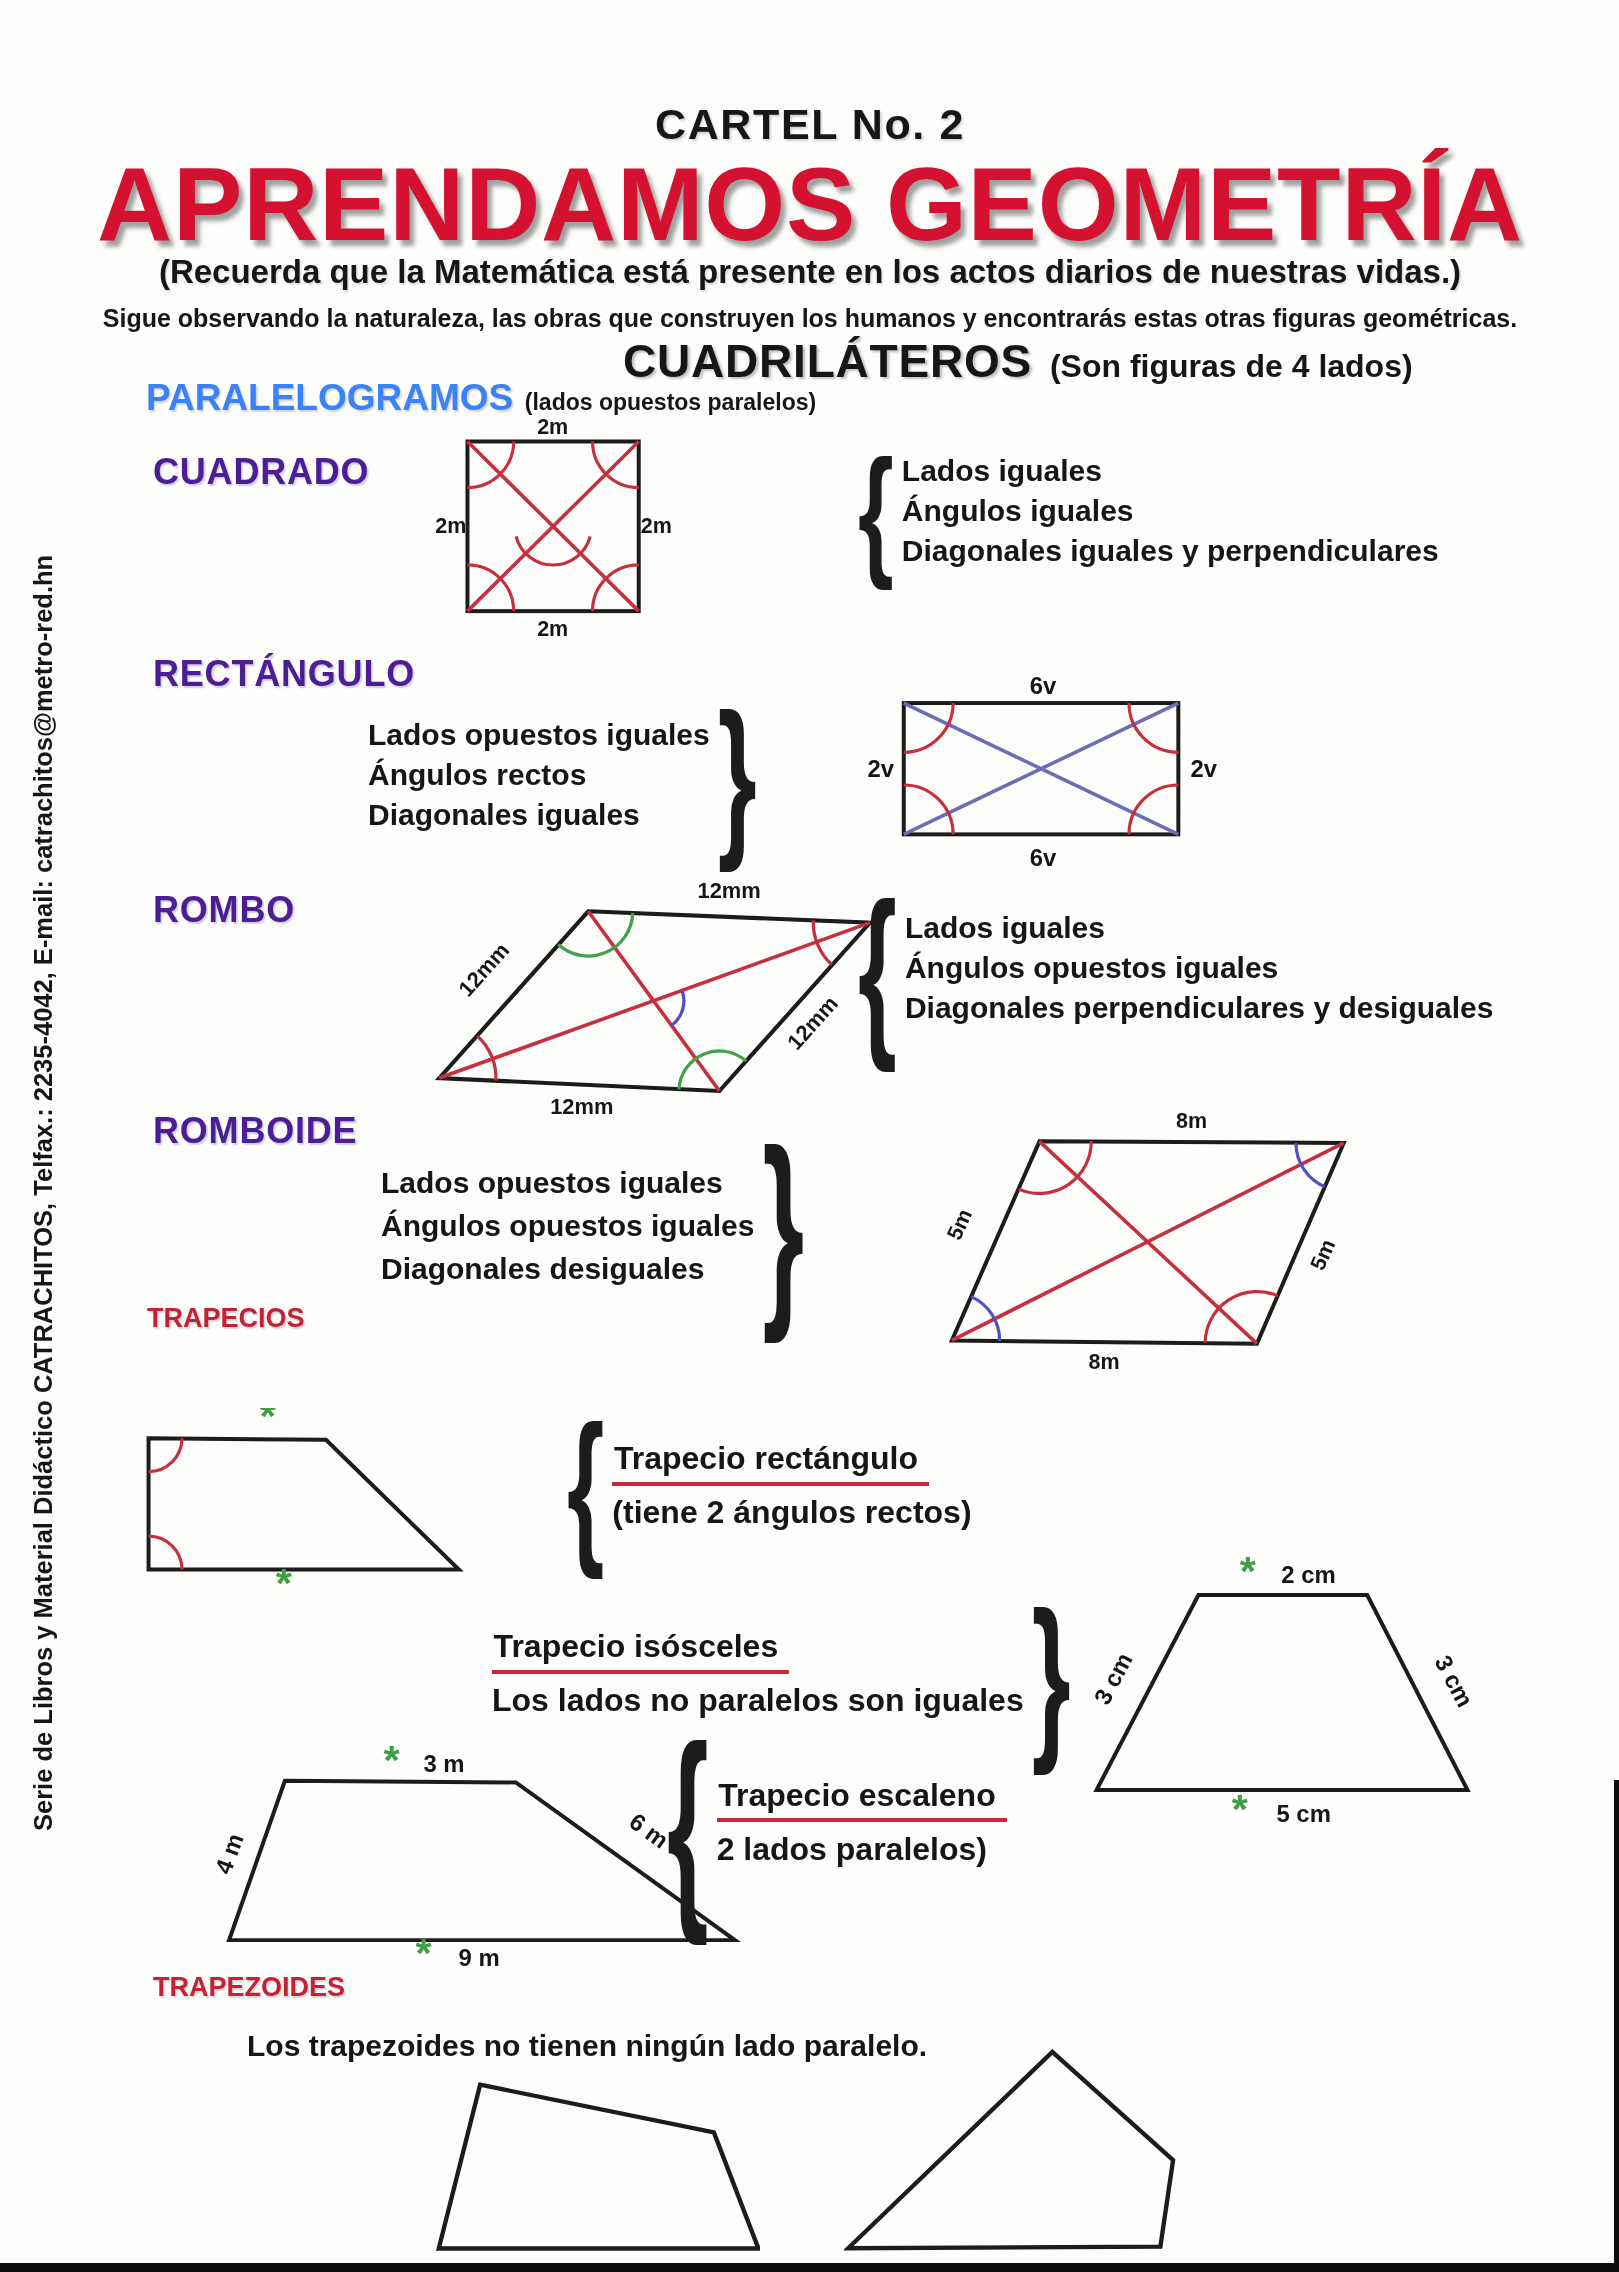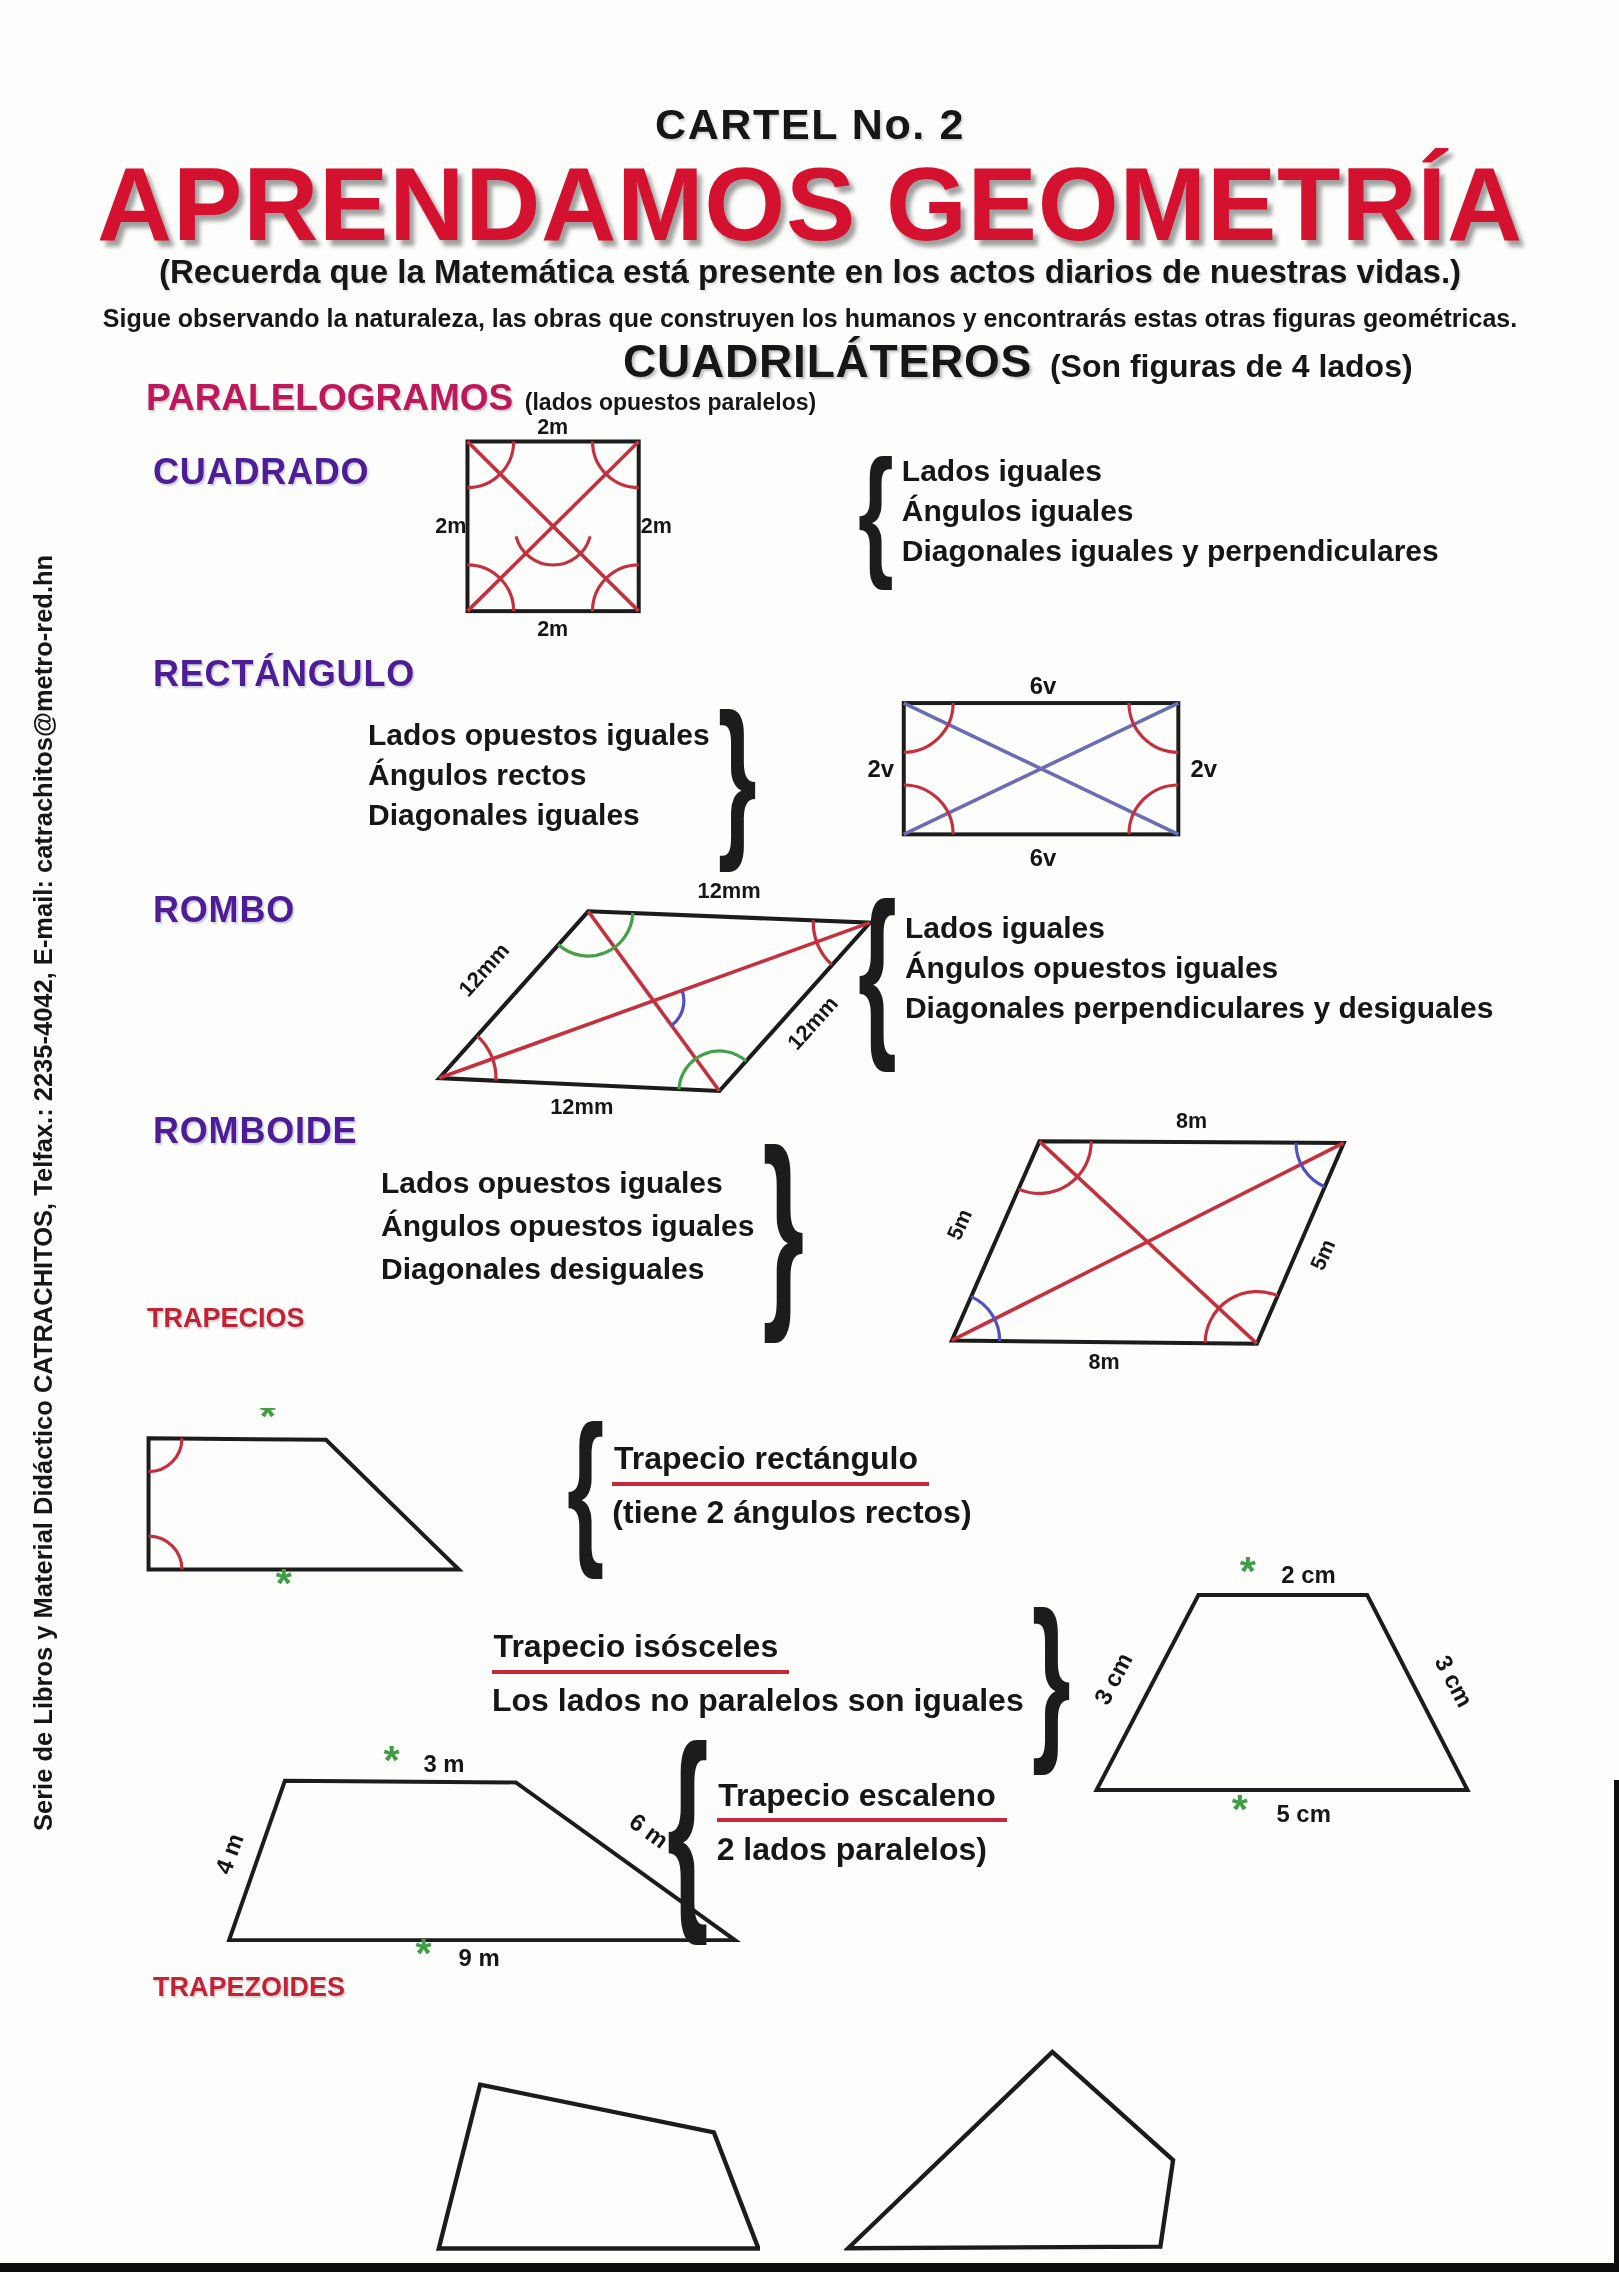--- a/index.html
+++ b/index.html
@@ -11,21 +11,21 @@
   .ctr{left:0;right:0;text-align:center;}
   
   .cartel{font-size:43px;font-weight:900;letter-spacing:1.6px;text-shadow:1.6px 1.6px 2.4px rgba(0,0,0,.18);}
   .main-title{font-size:104px;font-weight:900;color:#d41230;letter-spacing:0.8px;white-space:nowrap;
     text-shadow:4.8px 5.6px 4px rgba(110,110,110,.65);text-align:center;}
   .subtitle{font-size:33px;font-weight:bold;text-shadow:1.6px 1.6px 1.6px rgba(0,0,0,.12);}
   .tagline{font-size:25px;font-weight:bold;}
   
   .h-black{font-size:46px;font-weight:900;letter-spacing:0.8px;text-shadow:2.4px 2.4px 2.4px rgba(120,120,120,.45);}
   .h-note{font-size:32px;font-weight:bold;}
-  .h-red{font-size:37px;font-weight:900;color:#be185d;text-shadow:1.6px 1.6px 1.6px rgba(150,150,150,.4);}
+  .h-red{font-size:37px;font-weight:900;color:#3b82f6;text-shadow:1.6px 1.6px 1.6px rgba(150,150,150,.4);}
   .h-red2{font-size:27px;font-weight:900;color:#c32136;text-shadow:1.6px 1.6px 1.6px rgba(150,150,150,.4);text-align:right;}
   .h-red-note{font-size:23px;font-weight:bold;color:#161616;}
   .h-blue{font-size:36px;font-weight:900;color:#4c1d95;letter-spacing:0.8px;text-shadow:1.6px 1.6px 1.6px rgba(120,120,160,.35);}
   
   .props{display:flex;align-items:center;gap:8px;}
   .props .lines div{font-size:30px;font-weight:bold;line-height:40px;white-space:nowrap;}
   .brace{display:inline-block;font-weight:bold;line-height:.92;color:#1c1c1c;}
   .body-text{font-size:30px;font-weight:bold;white-space:nowrap;}
   .trap-name{font-size:32px;font-weight:bold;display:inline-block;border-bottom:4px solid #c8273c;
     padding:0 11px 4.8px 1.6px;margin-bottom:6.4px;white-space:nowrap;}
@@ -237,20 +237,21 @@
 
   <div class="abs props" style="left:667px;top:1774px;">
     <span class="brace" style="font-size:107px;transform:scaleY(2.05);">{</span>
     <div>
       <div><span class="trap-name">Trapecio escaleno</span></div>
       <div class="trap-desc">2 lados paralelos)</div>
     </div>
   </div>
 
   <div class="abs h-red2" style="left:153px;top:1972px;">TRAPEZOIDES</div>
+  <div class="abs body-text" style="left:247px;top:2029px;">Los trapezoides no tienen ningún lado paralelo.</div>
 
   <svg class="abs" style="left:434px;top:2078px;" width="326" height="174" viewBox="0 0 410 218">
     <polygon class="shape" style="stroke-width:5.5" points="58,8 352,68 408,214 6,214"></polygon>
   </svg>
 
   <svg class="abs" style="left:844px;top:2048px;" width="334" height="205" viewBox="0 0 420 258">
     <polygon class="shape" style="stroke-width:5.5" points="262,5 414,141 398,250 5,252"></polygon>
   </svg>
 
   <div class="abs bar" style="left:0;top:2263px;width:1620px;height:9.6px;"></div>

